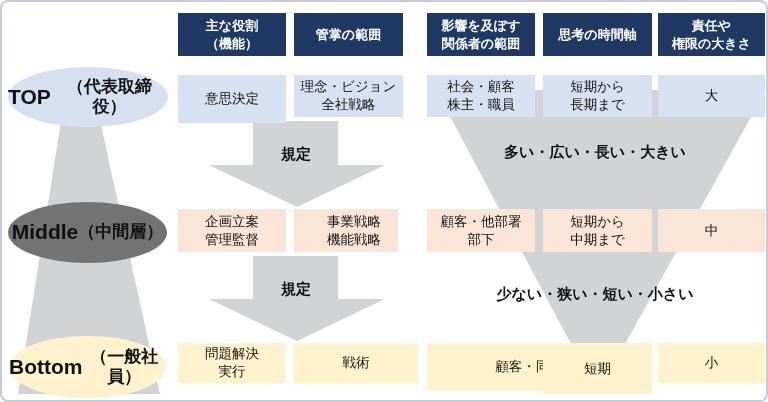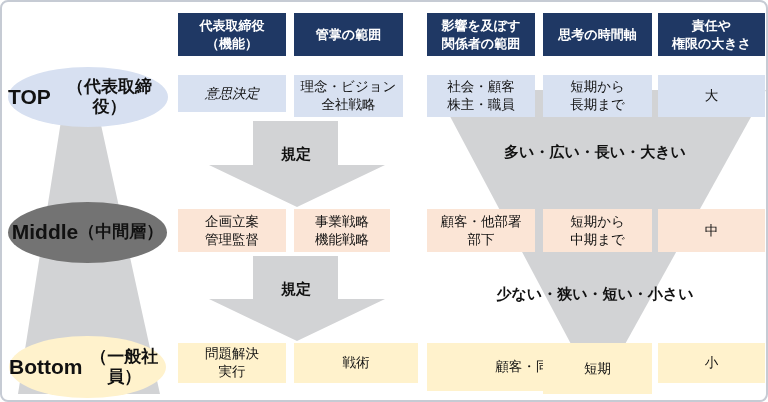--- a/index.html
+++ b/index.html
@@ -71,41 +71,41 @@
   </div>
   <div class="ellipse el-mid" style="left:6px;top:200px;width:159px;height:61px;">
     <span class="en">Middle</span>
     <span class="ja">（中間層）</span>
   </div>
   <div class="ellipse el-bot" style="left:7px;top:334px;width:157px;height:62px;">
     <span class="en">Bottom</span>
     <span class="ja">（一般社員）</span>
   </div>
 
-  <div class="hdr" style="left:176px;top:11px;width:108px;height:43px;">代表取締役
+  <div class="hdr" style="left:176px;top:11px;width:108px;height:43px;">主な役割
 （機能）</div>
   <div class="hdr" style="left:292px;top:11px;width:109px;height:43px;">管掌の範囲</div>
   <div class="hdr" style="left:425px;top:11px;width:108px;height:43px;">影響を及ぼす
 関係者の範囲</div>
   <div class="hdr" style="left:541px;top:11px;width:109px;height:43px;">思考の時間軸</div>
   <div class="hdr" style="left:656px;top:11px;width:107px;height:43px;">責任や
 権限の大きさ</div>
 
-  <div class="cell row-top" style="left:176px;top:73px;width:108px;height:37px;font-style:italic;">意思決定</div>
+  <div class="cell row-top" style="left:176px;top:73px;width:108px;height:48px;">意思決定</div>
   <div class="cell row-top" style="left:292px;top:73px;width:109px;height:42px;">理念・ビジョン
 全社戦略</div>
   <div class="cell row-top" style="left:425px;top:73px;width:108px;height:42px;">社会・顧客
 株主・職員</div>
   <div class="cell row-top" style="left:541px;top:73px;width:109px;height:42px;">短期から
 長期まで</div>
   <div class="cell row-top" style="left:656px;top:73px;width:107px;height:42px;">大</div>
 
   <div class="cell row-mid" style="left:176px;top:207px;width:108px;height:43px;">企画立案
 管理監督</div>
-  <div class="cell row-mid" style="left:292px;top:207px;width:96px;height:43px;">事業戦略
+  <div class="cell row-mid" style="left:292px;top:207px;width:88px;height:43px;padding-left:16px;">事業戦略
 機能戦略</div>
   <div class="cell row-mid" style="left:425px;top:207px;width:108px;height:43px;">顧客・他部署
 部下</div>
   <div class="cell row-mid" style="left:541px;top:207px;width:109px;height:43px;">短期から
 中期まで</div>
   <div class="cell row-mid" style="left:656px;top:207px;width:107px;height:43px;">中</div>
 
   <div class="cell row-bot" style="left:176px;top:341px;width:108px;height:40px;">問題解決
 実行</div>
   <div class="cell row-bot" style="left:292px;top:341px;width:124px;height:40px;">戦術</div>

